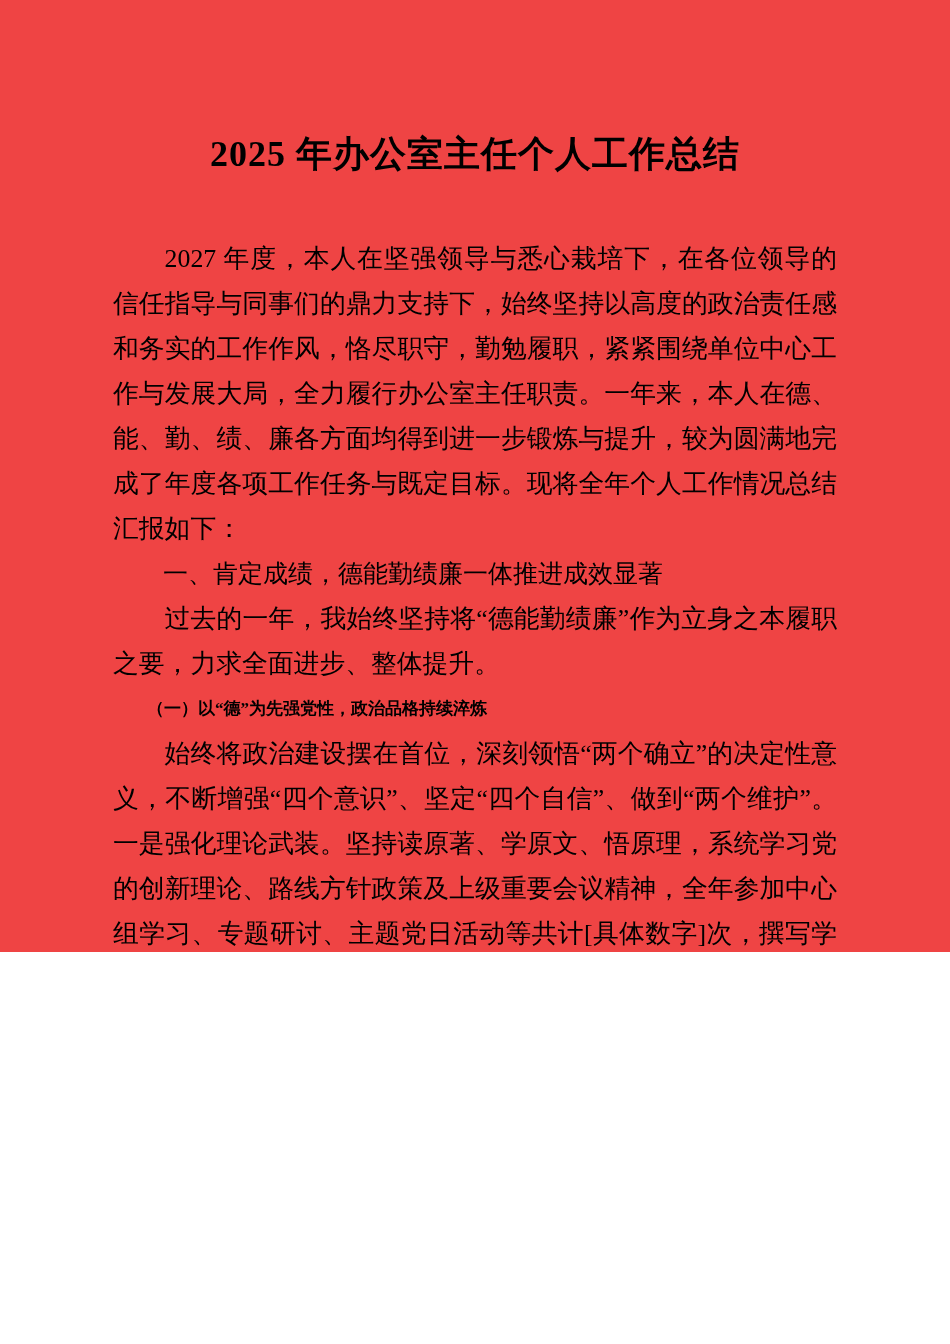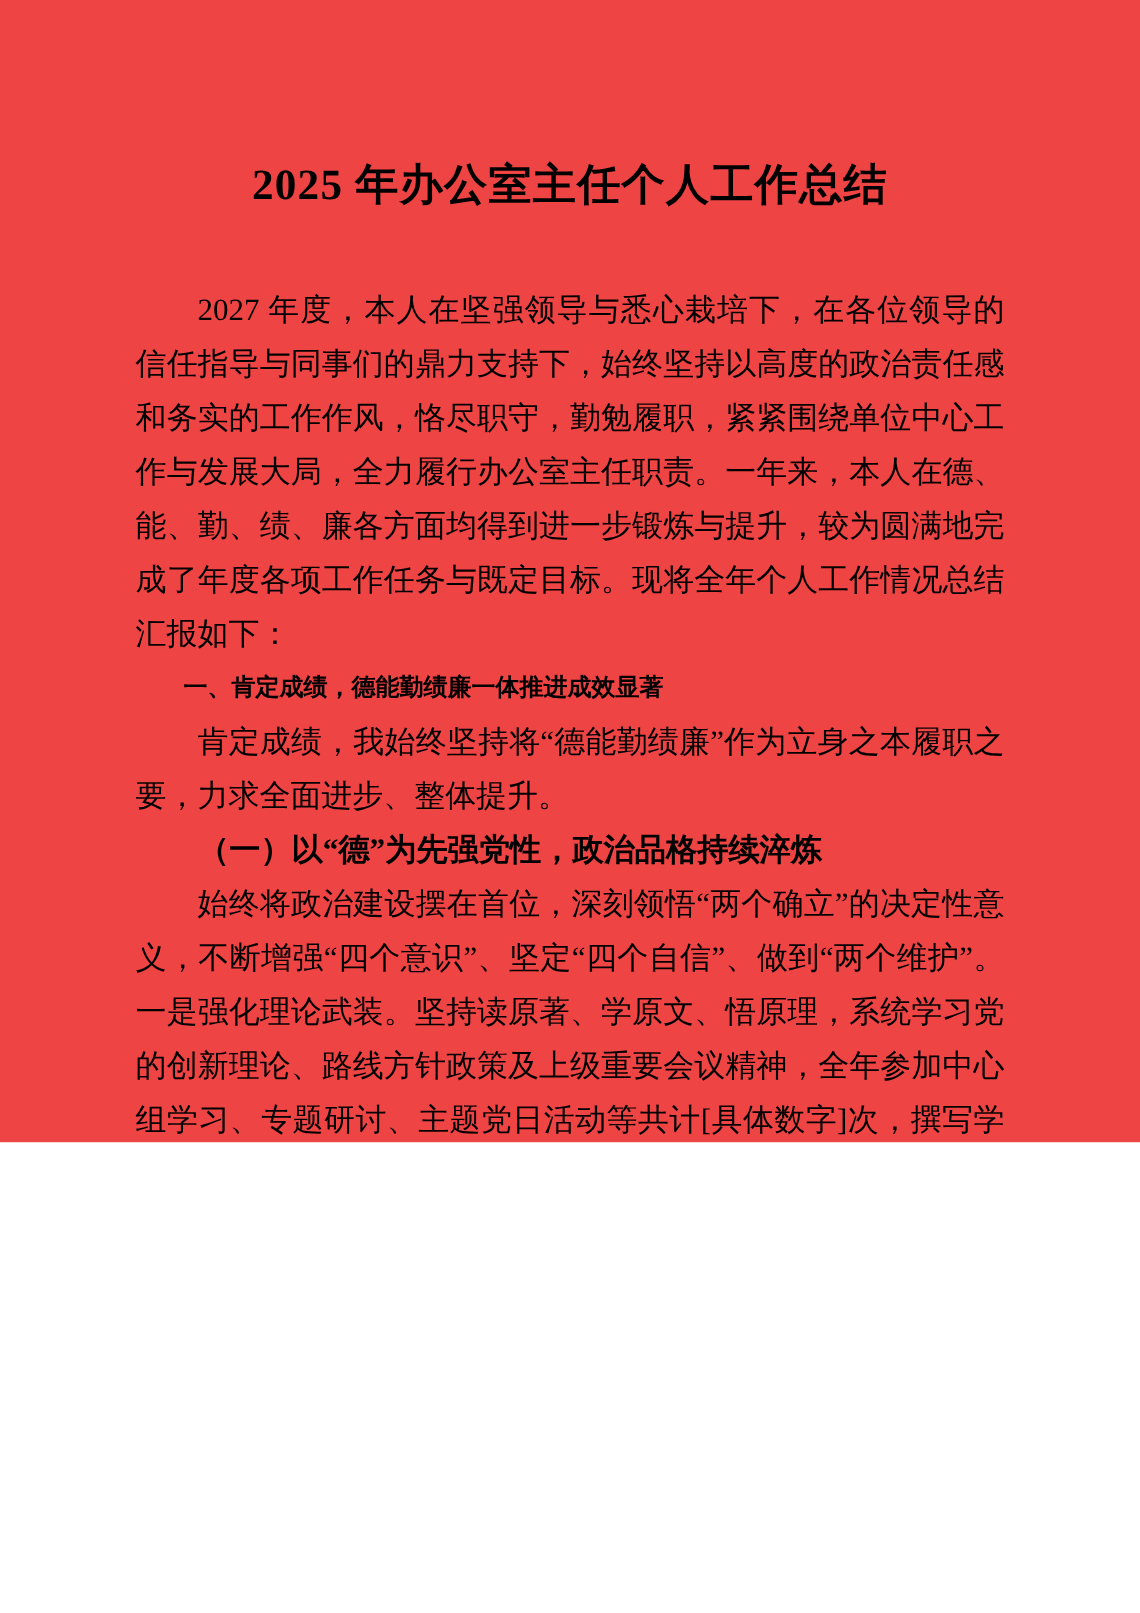--- a/index.html
+++ b/index.html
@@ -38,38 +38,38 @@
   .para {
     margin: 0;
     text-indent: 2em;
     font-family: "Liberation Serif", "DejaVu Serif", serif;
     font-weight: normal;
   }
   .h-section {
     margin: 0;
     text-indent: 2em;
     font-family: "Liberation Sans", "DejaVu Sans", sans-serif;
-    font-weight: bold;
-    font-size: 20px;
+    font-weight: normal;
+    font-size: 25px;
     line-height: 45px;
   }
   .h-sub {
     margin: 0;
     text-indent: 2em;
     font-family: "Liberation Serif", "DejaVu Serif", serif;
     font-weight: bold;
-    font-size: 26px;
+    font-size: 17px;
     line-height: 45px;
   }
 </style>
 </head>
 <body>
 
 <div class="page">
   <h1 class="doc-title">2025 年办公室主任个人工作总结</h1>
   <div class="doc-body" id="doc-body">
       <p class="para">2027 年度，本人在坚强领导与悉心栽培下，在各位领导的信任指导与同事们的鼎力支持下，始终坚持以高度的政治责任感和务实的工作作风，恪尽职守，勤勉履职，紧紧围绕单位中心工作与发展大局，全力履行办公室主任职责。一年来，本人在德、能、勤、绩、廉各方面均得到进一步锻炼与提升，较为圆满地完成了年度各项工作任务与既定目标。现将全年个人工作情况总结汇报如下：</p>
       <p class="h-section">一、肯定成绩，德能勤绩廉一体推进成效显著</p>
-      <p class="para">肯定成绩，我始终坚持将“德能勤绩廉”作为立身之本履职之要，力求全面进步、整体提升。</p>
+      <p class="para">过去的一年，我始终坚持将“德能勤绩廉”作为立身之本履职之要，力求全面进步、整体提升。</p>
       <p class="h-sub">（一）以“德”为先强党性，政治品格持续淬炼</p>
       <p class="para">始终将政治建设摆在首位，深刻领悟“两个确立”的决定性意义，不断增强“四个意识”、坚定“四个自信”、做到“两个维护”。一是强化理论武装。坚持读原著、学原文、悟原理，系统学习党的创新理论、路线方针政策及上级重要会议精神，全年参加中心组学习、专题研讨、主题党日活动等共计[具体数字]次，撰写学习心得、理论文章[具体数字]篇，努力在学深悟透、融会贯通上下功夫，不断提高政治判断力、政治领悟力、政治执行力。二是锤炼政治忠诚。时刻绷紧政治纪律和政治规矩这根弦，自觉在思想上政治上行动上同组织保持高度一致，确保政令畅通、令行禁止。在大是大非面前立场坚</p>
     </div>
 </div>
 
 </body></html>

